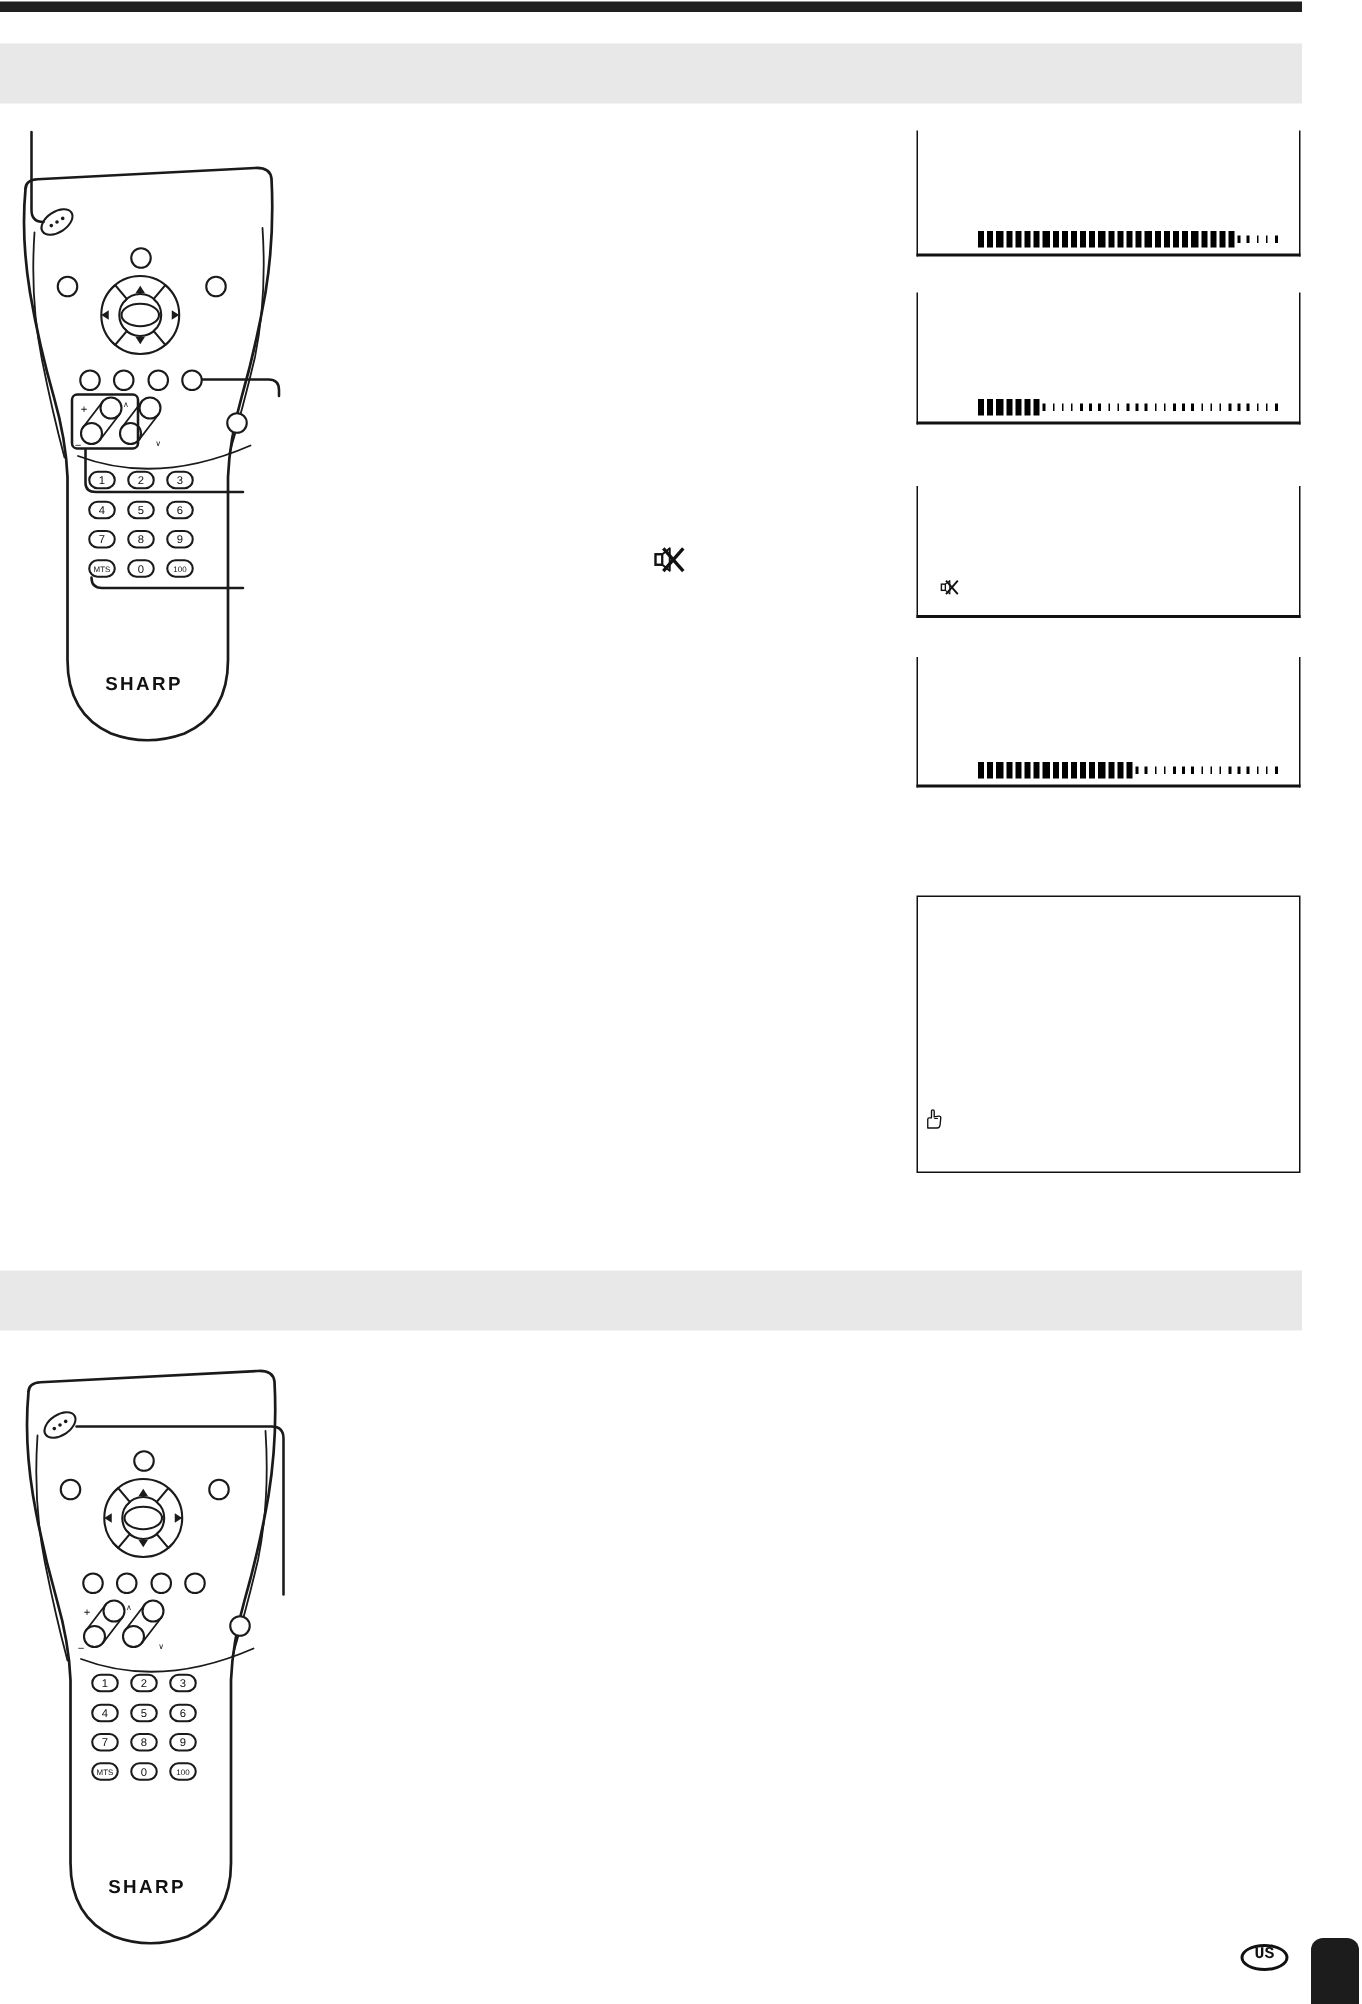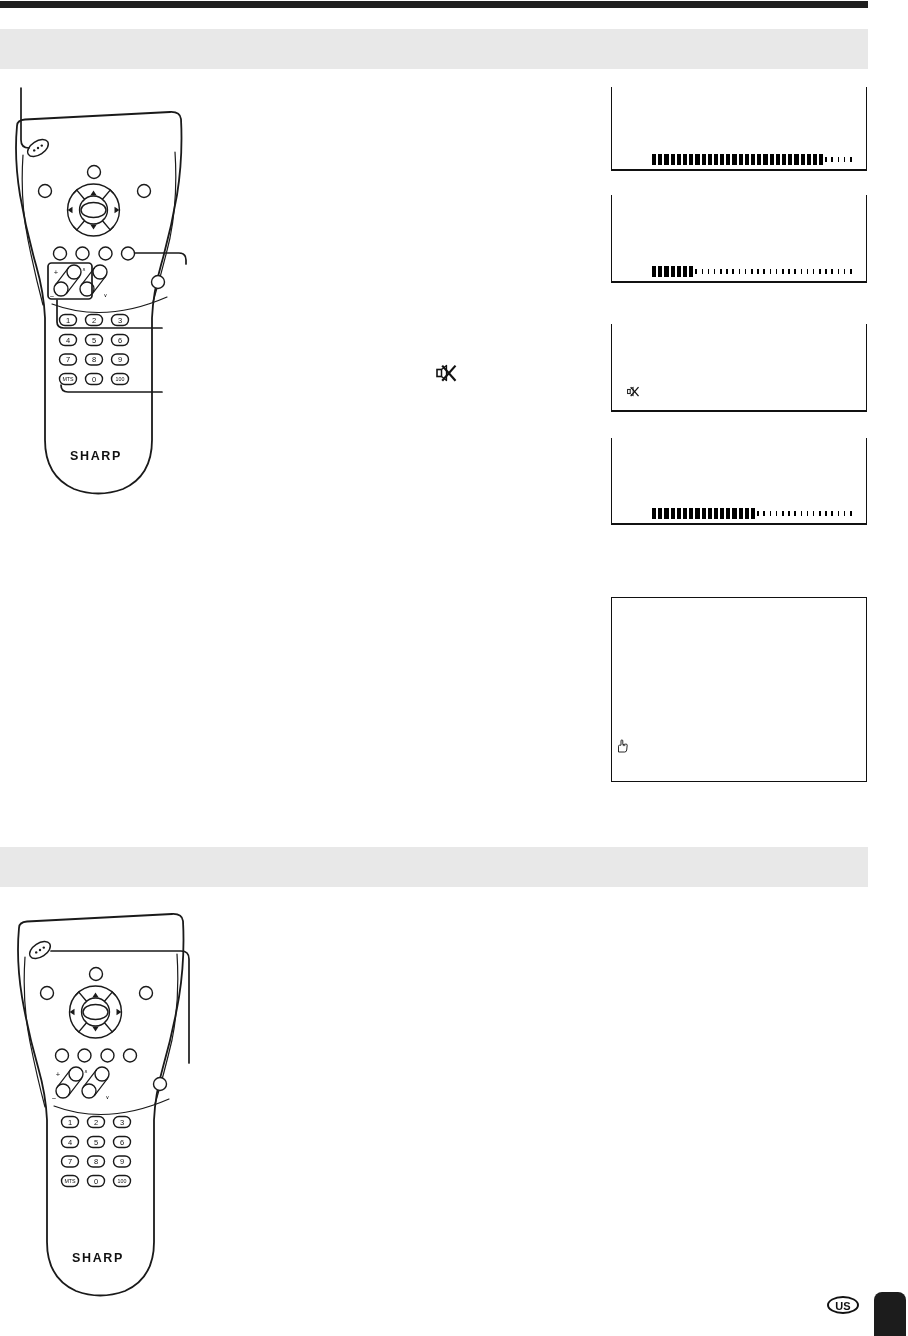--- a/index.html
+++ b/index.html
@@ -28,22 +28,22 @@
   .seg.on{width:4.2px;height:11px;background:#000;margin-right:2px;}
   .seg.off{width:1.6px;height:5px;background:#000;margin-right:4.6px;}
 
   .mute-small{position:absolute;left:14px;bottom:12px;}
   .hand{position:absolute;left:5px;bottom:28px;}
   .mute-mid{position:absolute;left:436px;top:362px;}
 
   .usbadge{
     position:absolute;left:827px;top:1296px;width:28px;height:14px;
     border:2.6px solid #111;border-radius:50%;
-    display:flex;align-items:flex-end;justify-content:center;
-    font-weight:bold;font-size:11px;line-height:1;
+    display:flex;align-items:flex-start;justify-content:center;
+    font-weight:bold;font-size:11px;line-height:1;font-family:Liberation Mono, monospace;
   }
   .corner-tab{position:absolute;left:874px;top:1292px;width:32px;height:44px;background:#1c1c1c;border-radius:8px 8px 0 0;}
 
   svg.remote{position:absolute;overflow:visible;}
   .ln{fill:none;stroke:#1a1a1a;stroke-width:1.7;stroke-linejoin:round;stroke-linecap:round;}
   .thin{fill:none;stroke:#1a1a1a;stroke-width:1.2;stroke-linecap:round;}
   .bodyfill{fill:#fff;stroke:#1a1a1a;stroke-width:1.8;stroke-linejoin:round;}
   .btn{fill:#fff;stroke:#1a1a1a;stroke-width:1.4;stroke-linejoin:round;}
   .tri{fill:#1a1a1a;stroke:none;}
   .callout{fill:none;stroke:#1a1a1a;stroke-width:1.7;stroke-linecap:round;}

